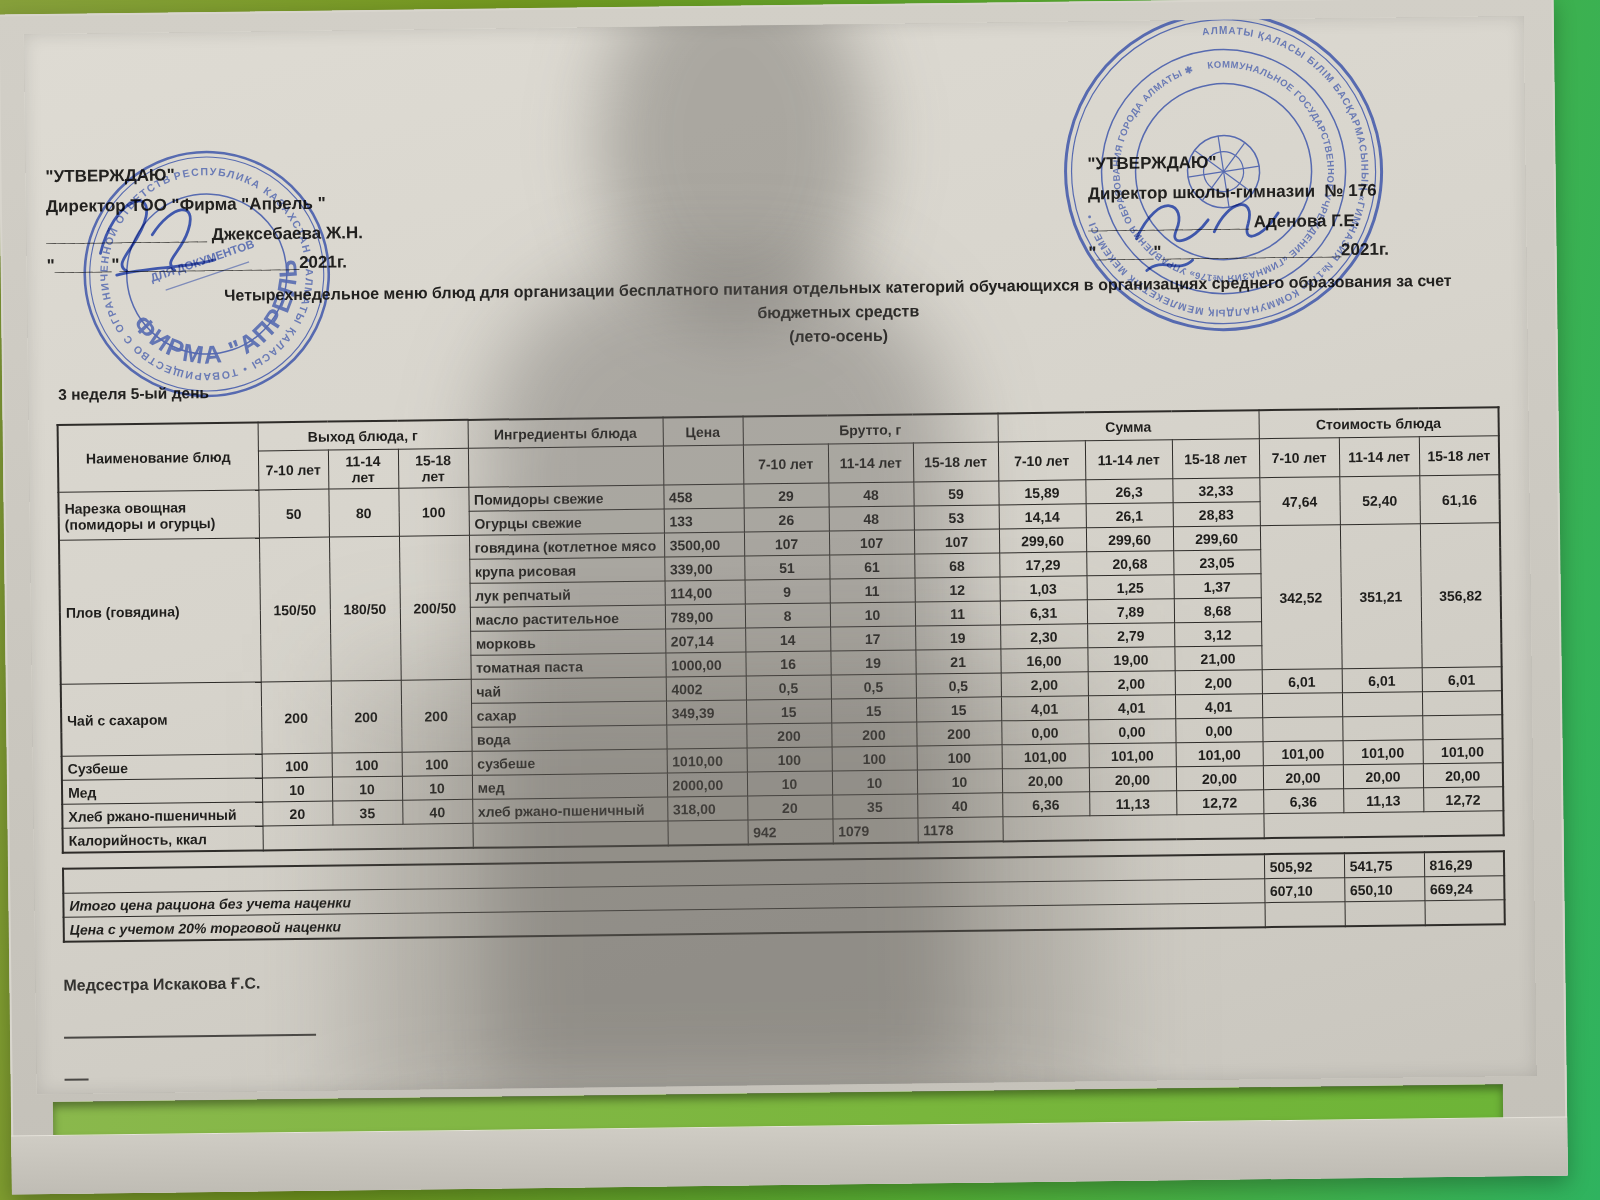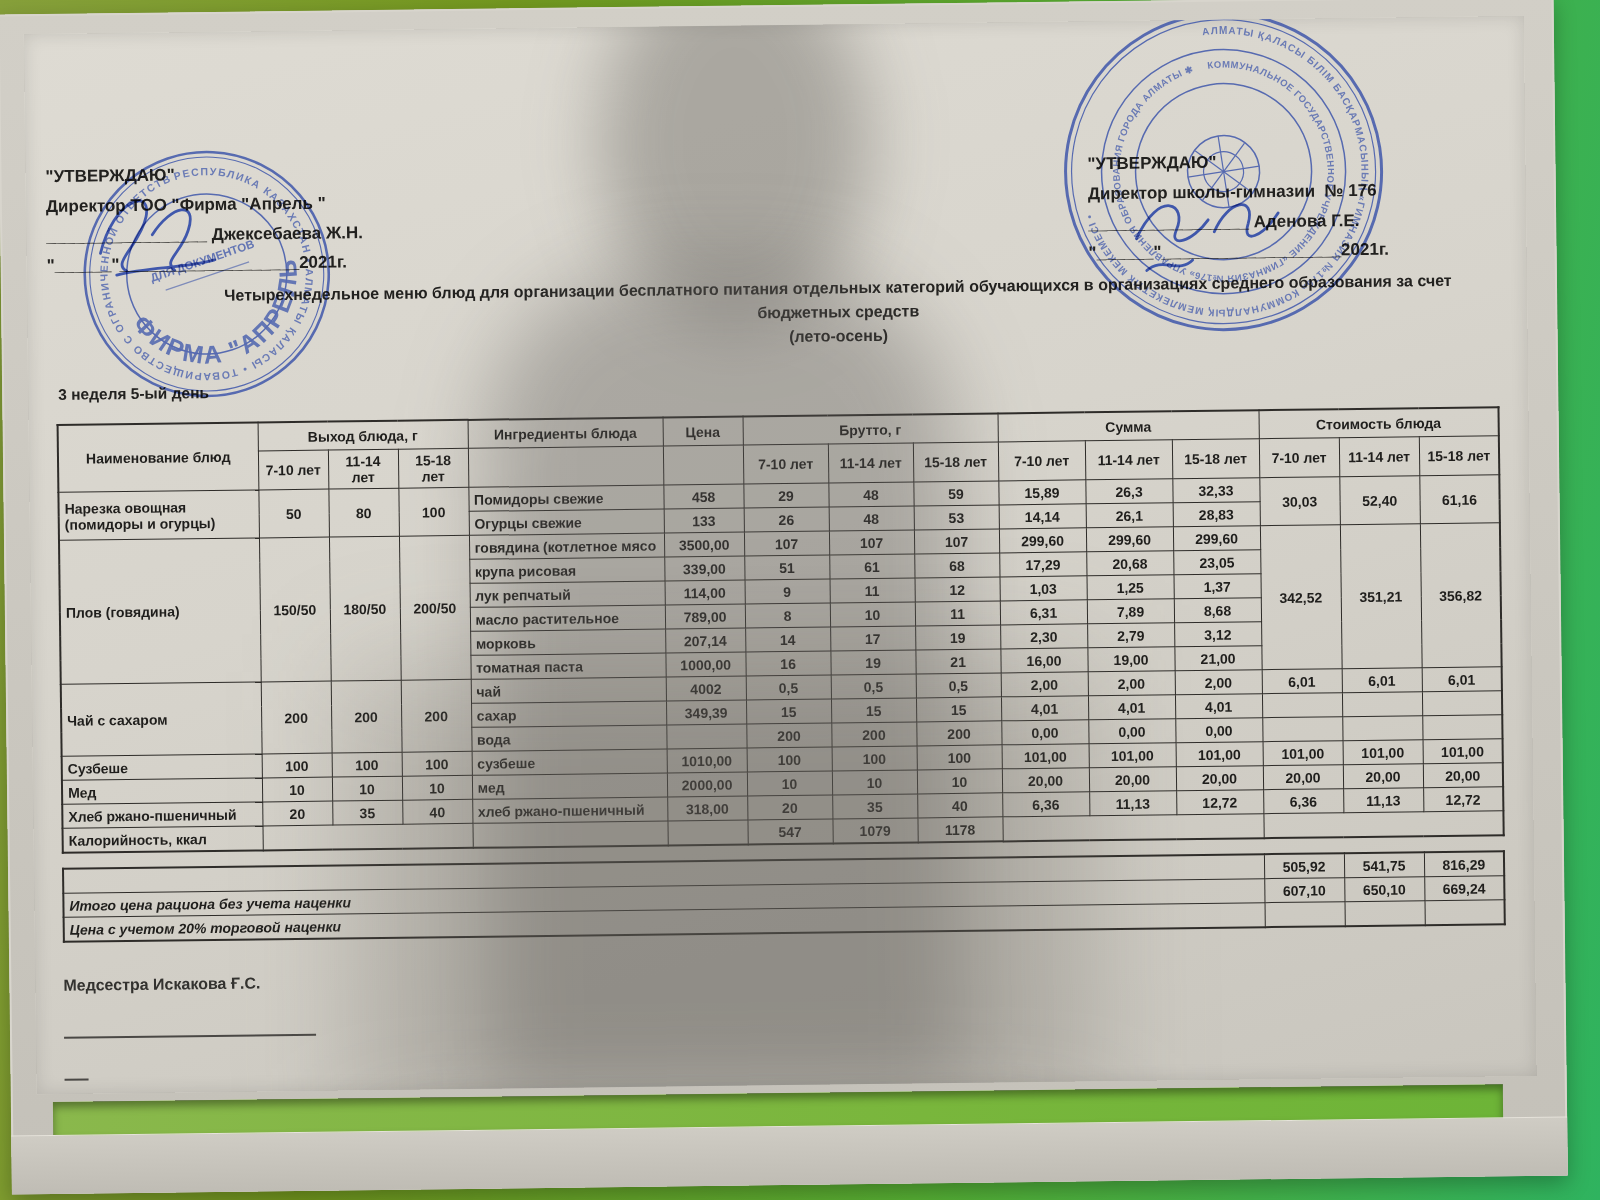--- a/index.html
+++ b/index.html
@@ -45,21 +45,21 @@
 
   .title-block{position:absolute;left:150px;right:28px;top:252px;text-align:center;font-size:16px;font-weight:700;line-height:1.5;}
   .day-label{position:absolute;left:30px;top:352px;font-size:15.5px;font-weight:700;}
 
   .flow{position:absolute;left:28px;top:390px;right:30px;}
   table{border-collapse:collapse;table-layout:fixed;width:1441px;background:transparent;}
   td,th{border:1.5px solid #2e2c29;font-size:14px;padding:1px 5px;font-weight:700;color:#1f1e1c;height:21px;overflow:hidden;}
   th{text-align:center;padding:3px 4px;}
   .main-table{border:2.2px solid #2e2c29;}
   .summary-table{margin-top:14px;border:2px solid #2e2c29;}
-  .l{text-align:left}.c{text-align:center}.r{text-align:center}
+  .l{text-align:left}.c{text-align:center}.r{text-align:left}
   .sum-label{font-style:italic;text-align:left;}
 
   .sig-block{margin-top:34px;font-size:16px;font-weight:700;color:#33322f;}
   .sig-line{width:252px;border-bottom:2px solid #4a4845;margin-top:42px;}
   .sig-dash{width:24px;border-bottom:2px solid #4a4845;margin-top:40px;}
 
   .stamp{position:absolute;z-index:4;mix-blend-mode:multiply;opacity:.85;}
   .stamp-left{left:50px;top:112px;transform:rotate(-18deg);}
   .stamp-right{left:1028px;top:-18px;transform:rotate(-8deg);}
   .signature-svg{position:absolute;z-index:5;mix-blend-mode:multiply;}
@@ -202,21 +202,21 @@
                 <td class="c" rowspan="2">80</td>
                 <td class="c" rowspan="2">100</td>
                 <td class="l">Помидоры свежие</td>
                 <td class="r">458</td>
                 <td class="c">29</td>
                 <td class="c">48</td>
                 <td class="c">59</td>
                 <td class="c">15,89</td>
                 <td class="c">26,3</td>
                 <td class="c">32,33</td>
-                <td class="c" rowspan="2">30,03</td>
+                <td class="c" rowspan="2">47,64</td>
                 <td class="c" rowspan="2">52,40</td>
                 <td class="c" rowspan="2">61,16</td>
               </tr>
               <tr>
                 <td class="l">Огурцы свежие</td>
                 <td class="r">133</td>
                 <td class="c">26</td>
                 <td class="c">48</td>
                 <td class="c">53</td>
                 <td class="c">14,14</td>
@@ -382,21 +382,21 @@
                 <td class="c">12,72</td>
                 <td class="c">6,36</td>
                 <td class="c">11,13</td>
                 <td class="c">12,72</td>
               </tr>
               <tr>
                 <td class="l">Калорийность, ккал</td>
                 <td class="c" colspan="3"></td>
                 <td class="l"></td>
                 <td class="r"></td>
-                <td class="r">547</td>
+                <td class="r">942</td>
                 <td class="r">1079</td>
                 <td class="r">1178</td>
                 <td class="c" colspan="3"></td>
                 <td class="c" colspan="3"></td>
               </tr>
             </tbody>
         </table>
 
         <table class="summary-table">
           <colgroup>

